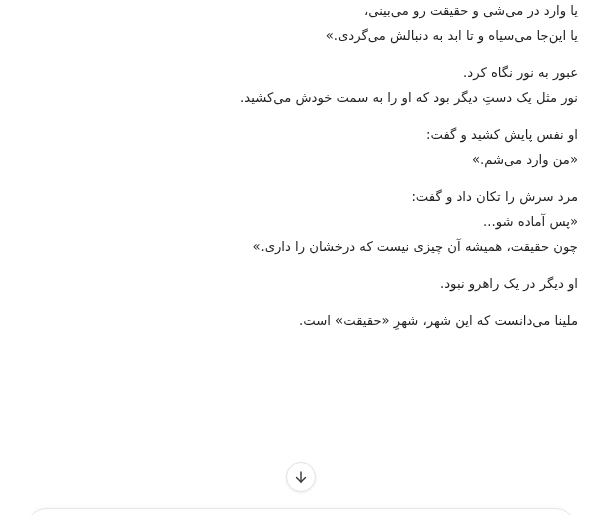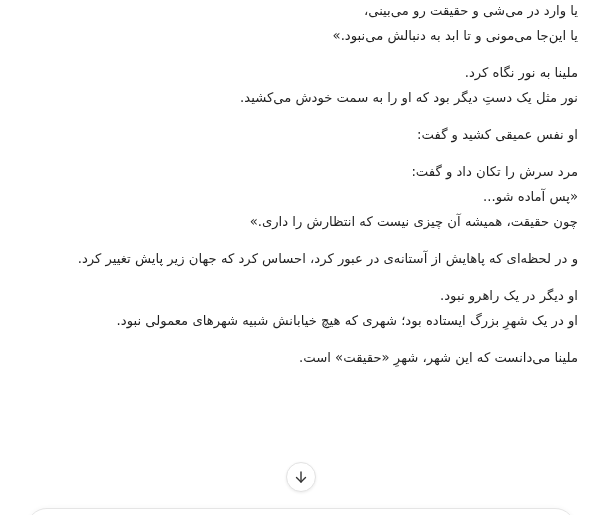--- a/index.html
+++ b/index.html
@@ -66,40 +66,37 @@
       box-shadow: 0 -1px 4px rgba(0,0,0,0.03);
     }
   </style>
 </head>
 <body>
 
 <div class="chat-scroll">
   <div class="message">
     <p class="para p0">
       <span class="line">یا وارد در می‌شی و حقیقت رو می‌بینی،</span>
-      <span class="line">یا این‌جا می‌مونی و تا ابد به دنبالش می‌نبود.»</span>
+      <span class="line">یا این‌جا می‌سیاه و تا ابد به دنبالش می‌گردی.»</span>
     </p>
     <p class="para">
-      <span class="line">ملینا به نور نگاه کرد.</span>
+      <span class="line">عبور به نور نگاه کرد.</span>
       <span class="line">نور مثل یک دستِ دیگر بود که او را به سمت خودش می‌کشید.</span>
     </p>
     <p class="para">
-      <span class="line">او نفس عمیقی کشید و گفت:</span>
+      <span class="line">او نفس پایش کشید و گفت:</span>
+      <span class="line">«من وارد می‌شم.»</span>
     </p>
     <p class="para">
       <span class="line">مرد سرش را تکان داد و گفت:</span>
       <span class="line">«پس آماده شو...</span>
-      <span class="line">چون حقیقت، همیشه آن چیزی نیست که انتظارش را داری.»</span>
-    </p>
-    <p class="para">
-      <span class="line">و در لحظه‌ای که پاهایش از آستانه‌ی در عبور کرد، احساس کرد که جهان زیر پایش تغییر کرد.</span>
+      <span class="line">چون حقیقت، همیشه آن چیزی نیست که درخشان را داری.»</span>
     </p>
     <p class="para">
       <span class="line">او دیگر در یک راهرو نبود.</span>
-      <span class="line">او در یک شهرِ بزرگ ایستاده بود؛ شهری که هیچ خیابانش شبیه شهرهای معمولی نبود.</span>
     </p>
     <p class="para">
     </p>
     <p class="para">
       <span class="line">ملینا می‌دانست که این شهر، شهرِ «حقیقت» است.</span>
     </p>
   </div>
 </div>
 
 <div class="scroll-down-button">

